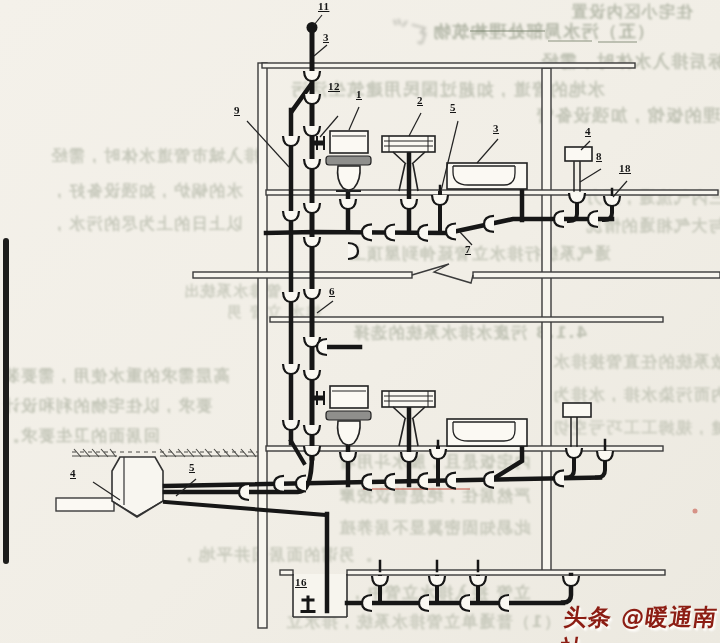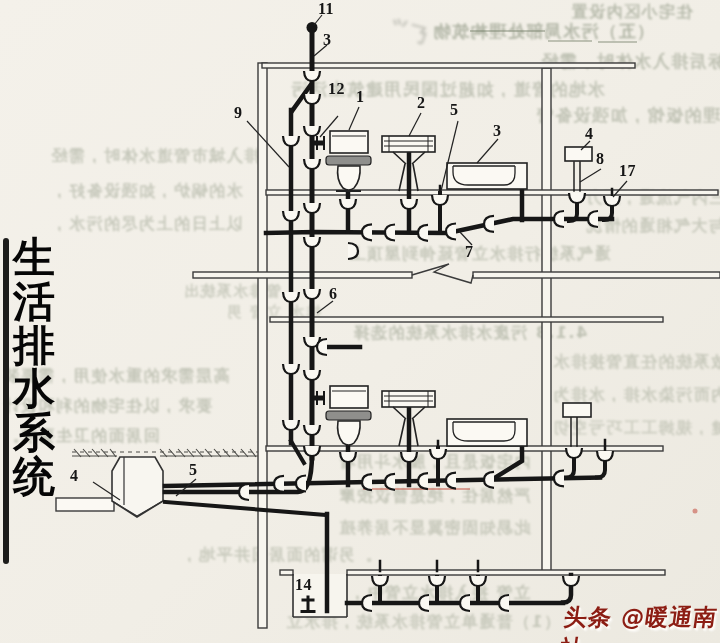--- a/index.html
+++ b/index.html
@@ -15,21 +15,21 @@
   #left-edge-shadow{position:absolute;left:3px;top:238px;width:6px;height:326px;
           background:#1d1d1b;border-radius:3px;filter:blur(.6px);}
   #title{position:absolute;left:13px;top:236px;width:46px;font-size:42px;line-height:43.8px;
          font-weight:bold;color:#060606;font-family:"DejaVu Sans",sans-serif;
          word-break:break-all;}
   #watermark{position:absolute;left:562px;top:602px;font-size:23px;font-weight:bold;
          font-family:"DejaVu Sans",sans-serif;transform:skewX(-8deg);
          letter-spacing:1px;
          text-shadow:1.5px 1.5px 0 rgba(253,251,246,.95),2.5px 2.5px 2px rgba(255,255,255,.65);}
   .callout{position:absolute;font-family:"Liberation Serif",serif;font-weight:bold;
-         font-size:16px;color:#161616;letter-spacing:.5px;}
+         font-size:11px;color:#161616;letter-spacing:.5px;text-decoration:underline;}
   svg{position:absolute;left:0;top:0;}
 </style>
 </head>
 <body>
 
 <div id="page">
 
   <div class="bleed" style="left:570px;top:2px;font-size:16px;opacity:.5">住宅小区内设置</div>
   <div class="bleed" style="left:432px;top:20px;font-size:17px;opacity:.55">（五）污水局部处理构筑物</div>
   <div class="bleed" style="left:540px;top:50px;font-size:17px;opacity:.45">达标后排入水体时，需经</div>
@@ -271,22 +271,21 @@
   <span class="callout" style="left:493px;top:122px">3</span>
   <span class="callout" style="left:585px;top:125px">4</span>
   <span class="callout" style="left:189px;top:461px">5</span>
   <span class="callout" style="left:329px;top:285px">6</span>
   <span class="callout" style="left:465px;top:243px">7</span>
   <span class="callout" style="left:596px;top:150px">8</span>
   <span class="callout" style="left:234px;top:104px">9</span>
   <span class="callout" style="left:323px;top:31px">3</span>
   <span class="callout" style="left:318px;top:0px">11</span>
   <span class="callout" style="left:328px;top:80px">12</span>
-  <span class="callout" style="left:619px;top:162px">17</span>
+  <span class="callout" style="left:619px;top:162px">18</span>
   <span class="callout" style="left:70px;top:467px">4</span>
   <span class="callout" style="left:450px;top:101px">5</span>
-  <span class="callout" style="left:295px;top:576px">14</span>
-
-  <div id="title" style="color: rgb(6, 6, 6);">生活排水系统</div>
+  <span class="callout" style="left:295px;top:576px">16</span>
+
 
   <div id="watermark" style="color: rgb(140, 29, 19);">头条 @暖通南社</div>
 
 </div>
 
 </body></html>

